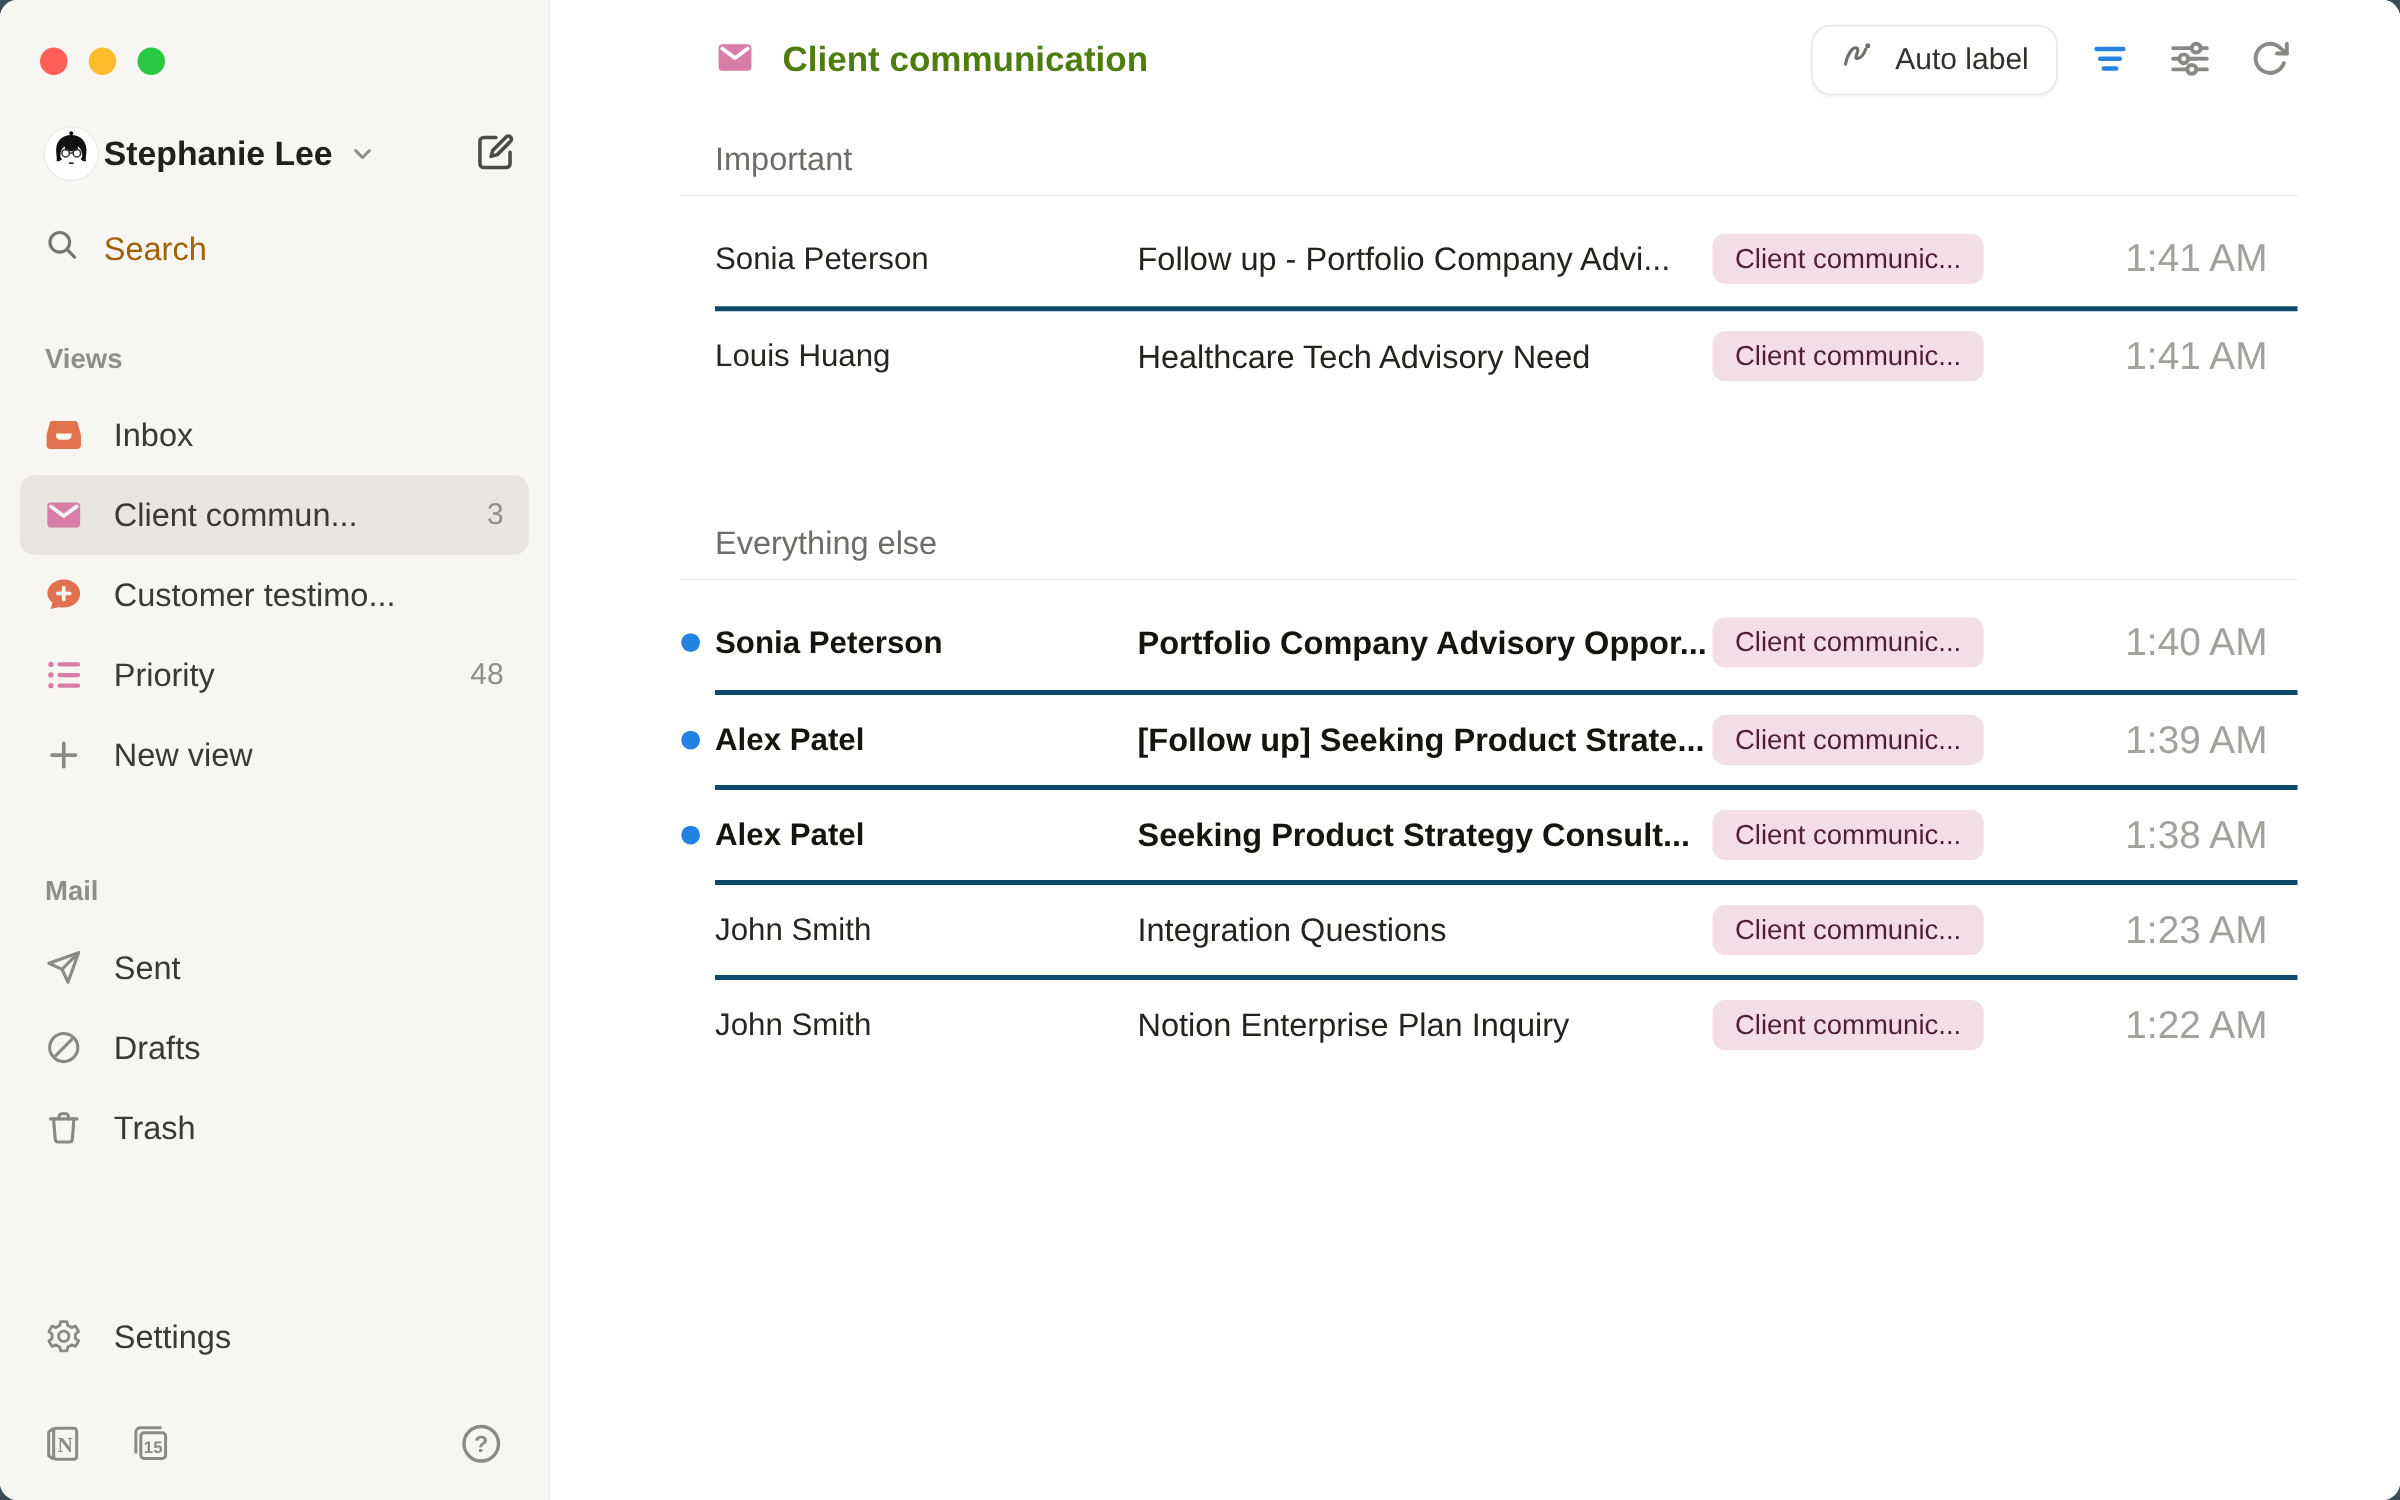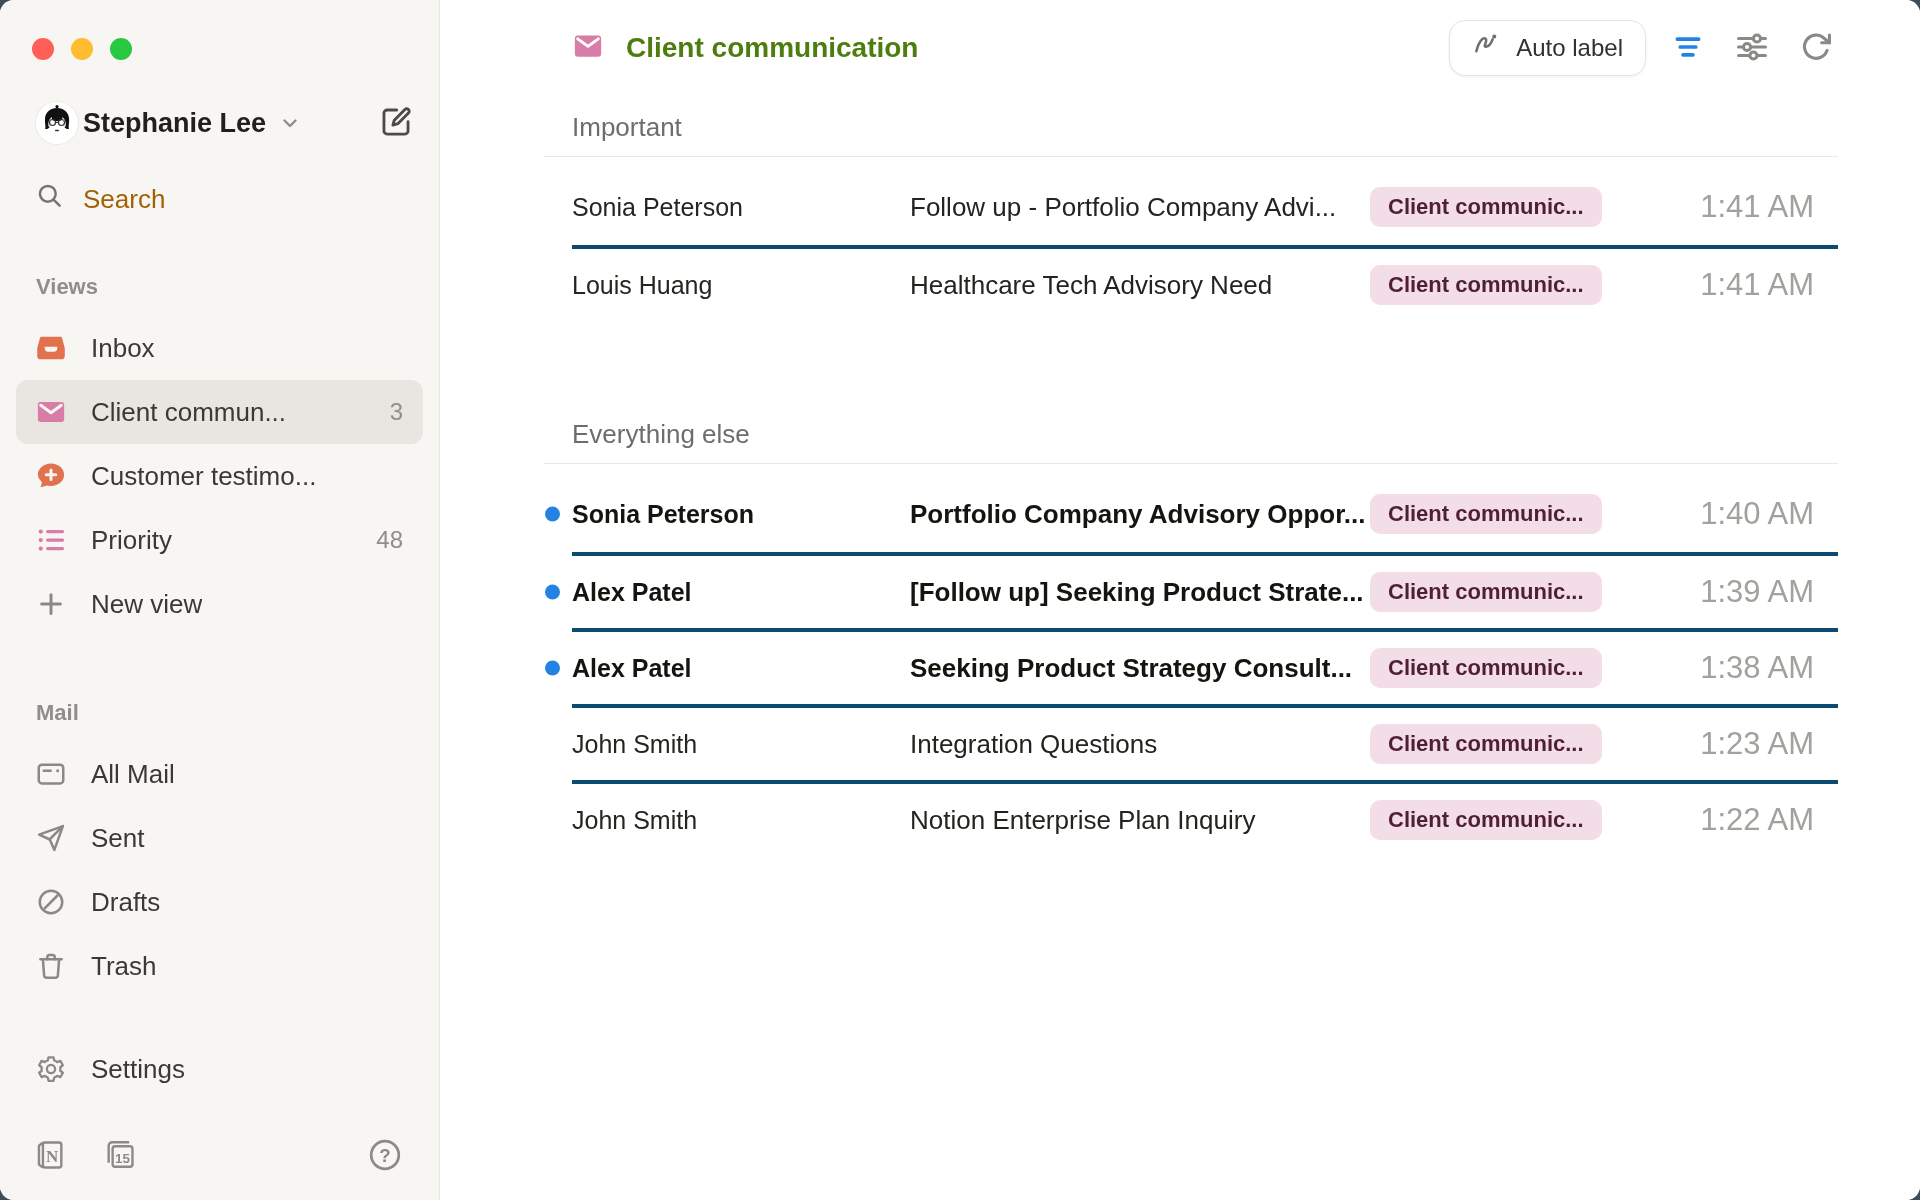--- a/index.html
+++ b/index.html
@@ -57,21 +57,21 @@
   .rows{padding-top:12px;}
   .row{display:grid;grid-template-columns:338px 460px 250px 1fr;align-items:center;height:76px;
     margin-left:28px;position:relative;}
   .row + .row{border-top:4px solid #0c4a6e;}
   .dot{position:absolute;left:-27px;top:50%;transform:translateY(-50%);width:15px;height:15px;
     border-radius:50%;background:var(--accent-blue,#2f82e8);}
   .sender{font-size:25px;color:#26251f;white-space:nowrap;overflow:hidden;padding-right:20px;}
   .subject{font-size:26px;color:#24231e;white-space:nowrap;overflow:hidden;padding-right:30px;}
   .row.unread .sender,.row.unread .subject{font-weight:700;color:#15140e;}
   .badge{justify-self:start;background:var(--badge-bg,#f3dde7);color:var(--badge-text,#4e1f37);
-    font-size:22px;font-weight:700;padding:7px 18px;border-radius:10px;white-space:nowrap;cursor:default;}
+    font-size:22px;font-weight:400;padding:7px 18px;border-radius:10px;white-space:nowrap;cursor:default;}
   .time{justify-self:end;padding-right:24px;font-size:31px;color:#a3a19c;white-space:nowrap;}
 </style>
 </head>
 <body style="background: rgb(61, 78, 87);">
 
 <div class="window">
 
   <aside class="sidebar">
     <div class="traffic">
       <button class="tl red"></button>
@@ -168,30 +168,20 @@
                 <path d="M12 4.5v15M4.5 12h15"></path>
               </svg>
             </span>
             <span class="nav-text">New view</span>
           </div>
         </div>
         <div class="nav-section">
           <div class="nav-label">Mail</div>
           <div class="nav-item">
             <span class="nav-ic">
-              <svg viewBox="0 0 24 24" width="30" height="30" fill="none" stroke="#8a8986" stroke-width="2" stroke-linecap="round">
-                <rect x="2.2" y="4.5" width="19.6" height="15" rx="2.5"></rect>
-                <path d="M6.2 9.3h5.6"></path>
-                <circle cx="17.3" cy="9.3" r="1.2" fill="#8a8986" stroke="none"></circle>
-              </svg>
-            </span>
-            <span class="nav-text">All Mail</span>
-          </div>
-          <div class="nav-item">
-            <span class="nav-ic">
               <svg viewBox="0 0 24 24" width="30" height="30" fill="none" stroke="#8a8986" stroke-width="2" stroke-linecap="round" stroke-linejoin="round">
                 <path d="M21.5 2.5L11 13"></path>
                 <path d="M21.5 2.5l-6.8 19-3.7-8.3-8.5-3.9 19-6.8z"></path>
               </svg>
             </span>
             <span class="nav-text">Sent</span>
           </div>
           <div class="nav-item">
             <span class="nav-ic">
               <svg viewBox="0 0 24 24" width="30" height="30" fill="none" stroke="#8a8986" stroke-width="2" stroke-linecap="round">

